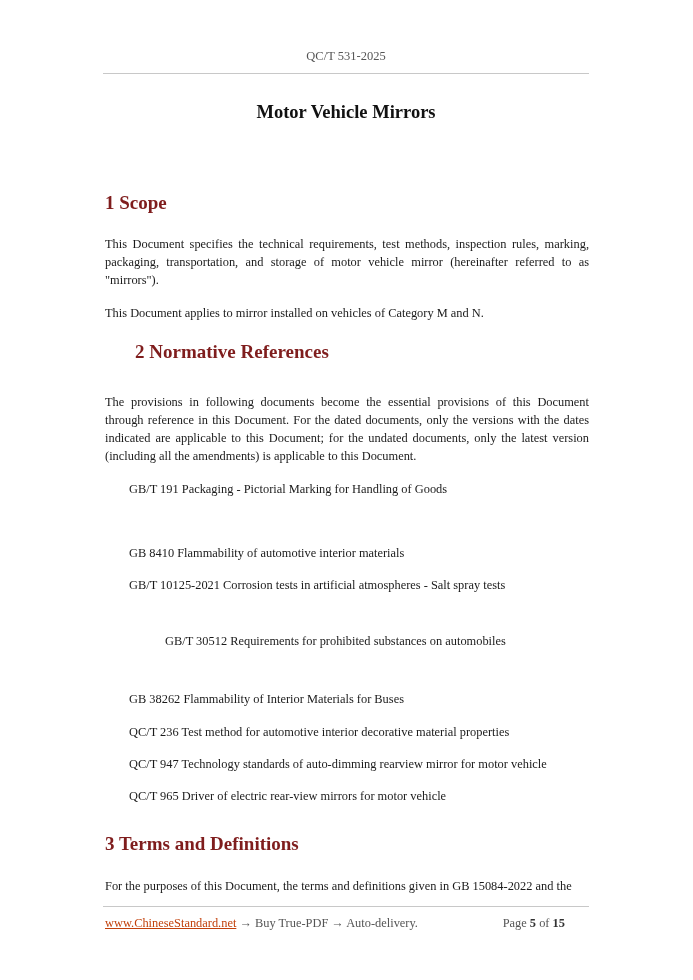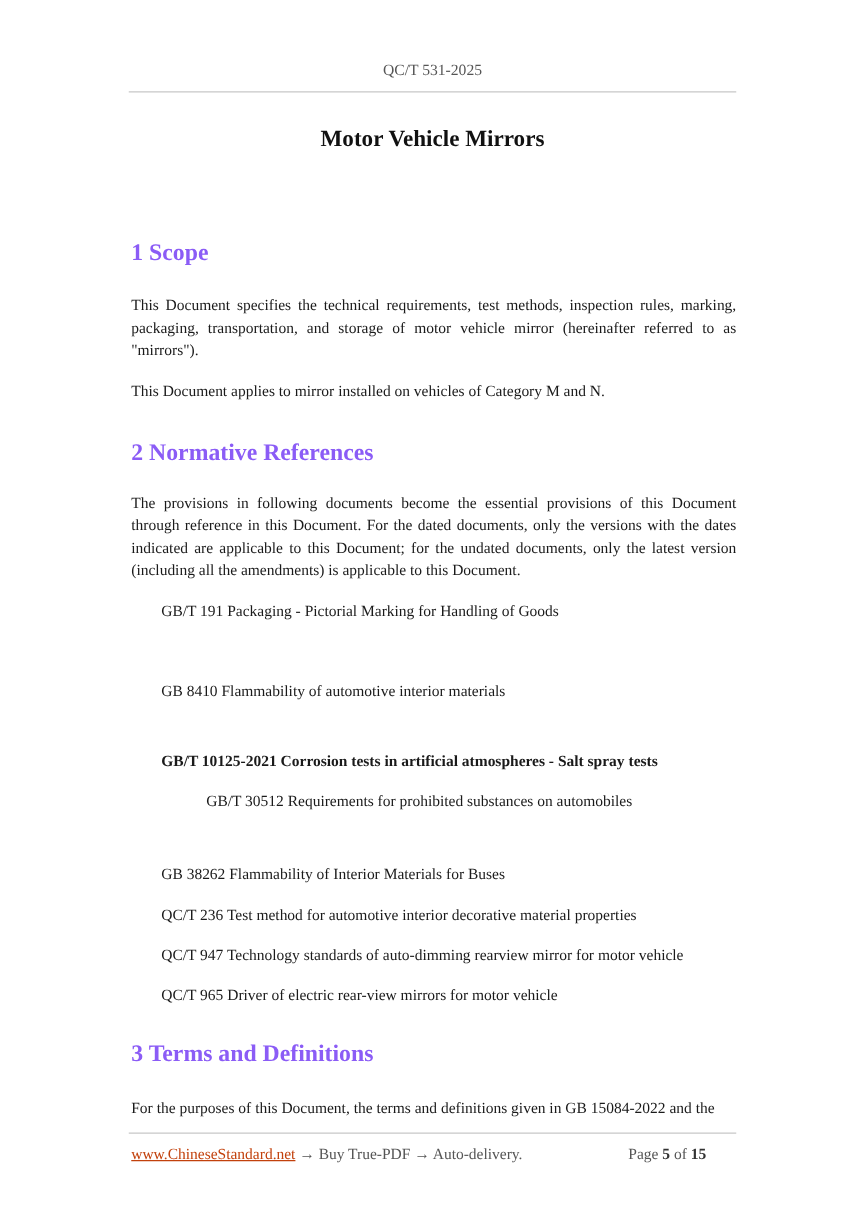--- a/index.html
+++ b/index.html
@@ -4,21 +4,21 @@
   <style>
     html, body { margin: 0; padding: 0; background: #ffffff; }
     body { width: 693px; height: 980px; position: relative; overflow: hidden;
            font-family: "Liberation Serif", serif; color: #1a1a1a; }
     .page { position: absolute; left: 0; top: 0; width: 671px; height: 980px; }
     .hdr { position: absolute; left: 103px; width: 486px; top: 49px; text-align: center;
            font-size: 12.5px; color: #555; }
     .rule { position: absolute; left: 103px; width: 486px; height: 1px; background: #c8c8c8; }
     .title { position: absolute; left: 103px; width: 486px; top: 102px; text-align: center;
              font-weight: bold; font-size: 18.5px; color: #111; }
-    .h1 { position: absolute; left: 105px; font-weight: bold; font-size: 19px; color: #8b5cf6; }
+    .h1 { position: absolute; left: 105px; font-weight: bold; font-size: 19px; color: #7f1d1d; }
     .p { position: absolute; left: 105px; width: 484px; font-size: 12.4px; line-height: 18px;
          text-align: justify; text-align-last: left; color: #1a1a1a; }
     .li { position: absolute; left: 129px; width: 460px; font-size: 12.4px; line-height: 18px;
           text-align: justify; text-align-last: left; color: #1a1a1a; }
     .footer-left { position: absolute; left: 105px; top: 916px; font-size: 12.4px; color: #555; }
     .footer-left a { color: #c2410c; text-decoration: underline; font-family: Liberation Serif, serif; }
     .footer-right { position: absolute; right: 106px; top: 916px; font-size: 12.4px; color: #555; }
     .footer-right b { color: #333; }
   </style>
 </head>
@@ -28,26 +28,26 @@
 
   <div class="hdr">QC/T 531-2025</div>
   <div class="rule" style="top:73px;"></div>
 
   <div class="title">Motor Vehicle Mirrors</div>
 
   <div class="h1" style="top:192px;">1 Scope</div>
   <div class="p" style="top:235px;">This Document specifies the technical requirements, test methods, inspection rules, marking, packaging, transportation, and storage of motor vehicle mirror (hereinafter referred to as "mirrors").</div>
   <div class="p" style="top:304px;">This Document applies to mirror installed on vehicles of Category M and N.</div>
 
-  <div class="h1" style="top:352px;">2 Normative References</div>
+  <div class="h1" style="top:341px;margin-left:30px;">2 Normative References</div>
   <div class="p" style="top:393px;">The provisions in following documents become the essential provisions of this Document through reference in this Document. For the dated documents, only the versions with the dates indicated are applicable to this Document; for the undated documents, only the latest version (including all the amendments) is applicable to this Document.</div>
 
   <div class="li" style="top:480px;">GB/T 191 Packaging - Pictorial Marking for Handling of Goods</div>
   <div class="li" style="top:544px;">GB 8410 Flammability of automotive interior materials</div>
-  <div class="li" style="top:600px;font-weight:bold;">GB/T 10125-2021 Corrosion tests in artificial atmospheres - Salt spray tests</div>
+  <div class="li" style="top:576px;">GB/T 10125-2021 Corrosion tests in artificial atmospheres - Salt spray tests</div>
   <div class="li" style="top:632px;margin-left:36px;">GB/T 30512 Requirements for prohibited substances on automobiles</div>
   <div class="li" style="top:690px;">GB 38262 Flammability of Interior Materials for Buses</div>
   <div class="li" style="top:723px;">QC/T 236 Test method for automotive interior decorative material properties</div>
   <div class="li" style="top:755px;">QC/T 947 Technology standards of auto-dimming rearview mirror for motor vehicle</div>
   <div class="li" style="top:787px;">QC/T 965 Driver of electric rear-view mirrors for motor vehicle</div>
 
   <div class="h1" style="top:833px;">3 Terms and Definitions</div>
   <div class="p" style="top:877px;">For the purposes of this Document, the terms and definitions given in GB 15084-2022 and the</div>
 
   <div class="rule" style="top:906px;"></div>

